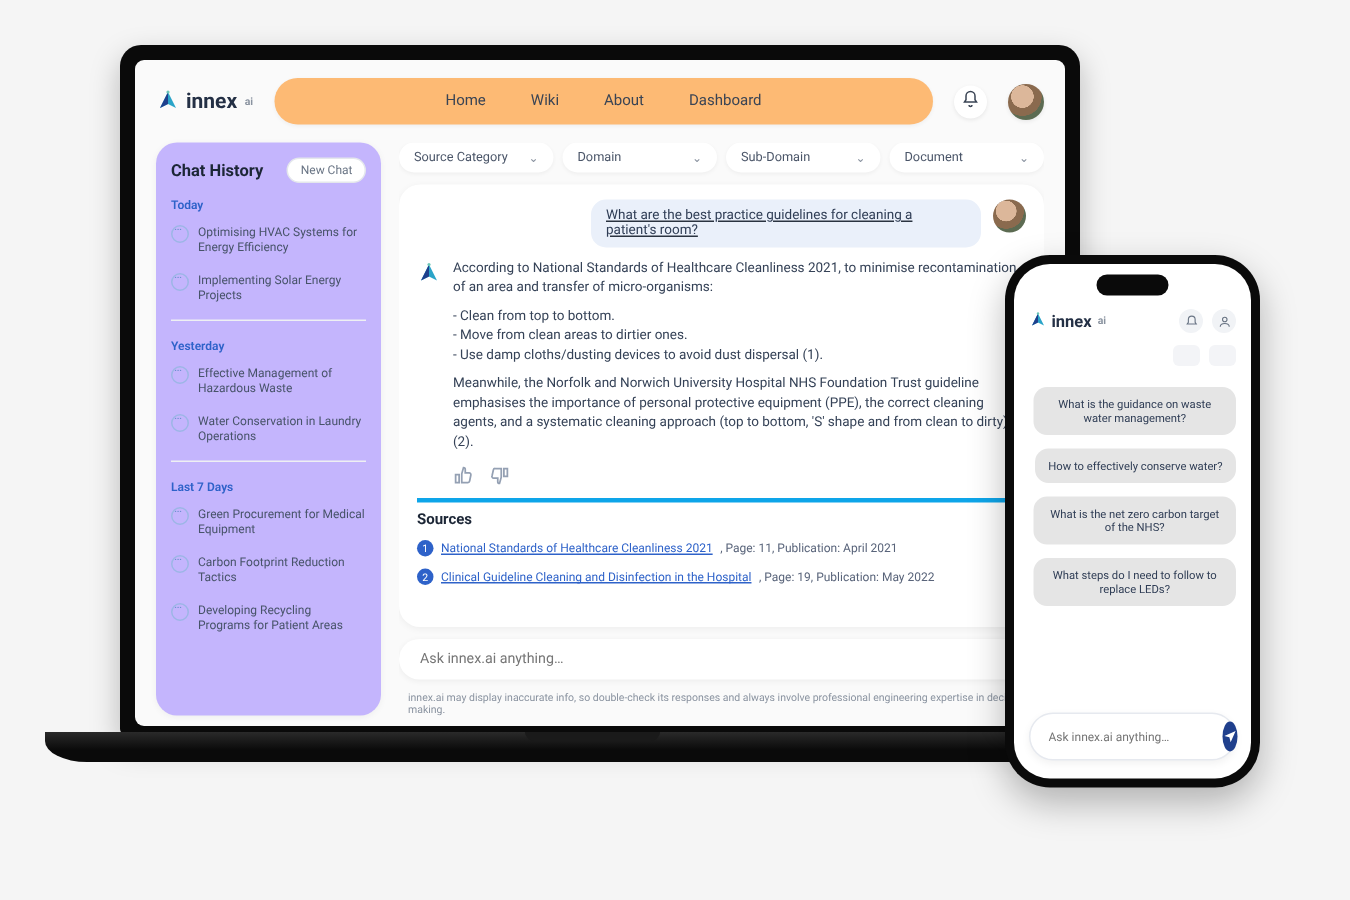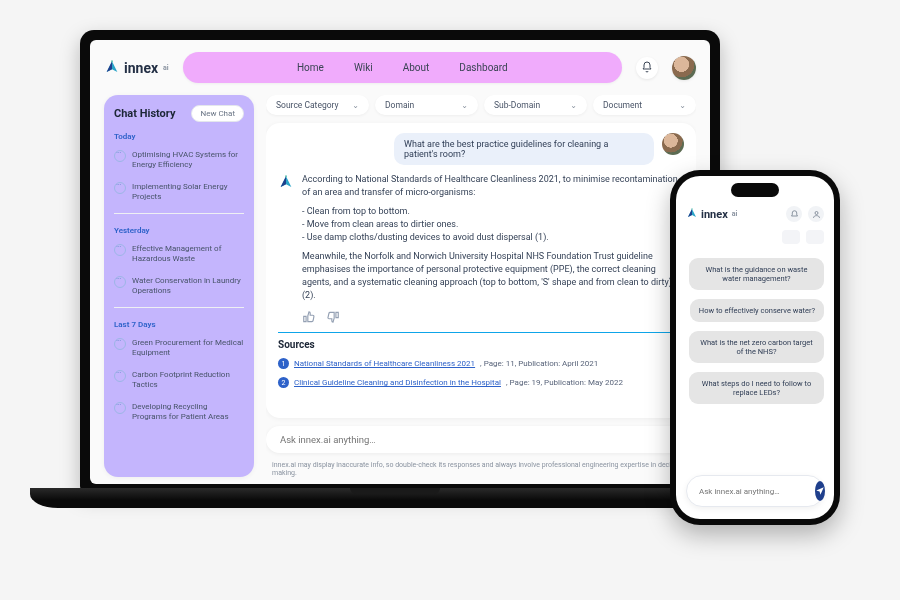--- a/index.html
+++ b/index.html
@@ -31,21 +31,21 @@
     border-radius: 0 0 8px 8px;
   }
 
   
   .app { width: 100%; height: 100%; background: #fafafa; padding: 12px 14px 8px 14px; font-size: 9px; color:#2a3340; }
   .topbar { display:flex; align-items:center; gap:14px; }
   .logo { display:flex; align-items:center; gap:4px; font-weight:700; font-size:14px; color:#243045;}
   .logo-mark { width:16px; height:16px; }
   .logo-sup { font-size:7px; color:#8a93a0; margin-left:1px;}
   .nav { flex:1; display:flex; align-items:center; justify-content:center; gap:6px;
-         background:#f0abfc; border-radius:20px; padding:6px 10px; box-shadow:0 1px 3px rgba(0,0,0,.05);}
+         background:#fdba74; border-radius:20px; padding:6px 10px; box-shadow:0 1px 3px rgba(0,0,0,.05);}
   .nav-item { padding:4px 12px; border-radius:14px; cursor:pointer; color:#3a4454; font-size:10px;}
   .bell { width:22px; height:22px; display:flex; align-items:center; justify-content:center;
           background:#fff; border-radius:50%; box-shadow:0 1px 3px rgba(0,0,0,.08); cursor:pointer;}
   .avatar { width:24px; height:24px; border-radius:50%; background: radial-gradient(circle at 40% 35%, #dcb79a 35%, #8a6a4e 36% 60%, #5c6b52 61%); box-shadow:0 1px 3px rgba(0,0,0,.08);}
   .columns { display:flex; gap:12px; margin-top:12px; height: calc(100% - 42px);}
   .sidebar { width:150px; background:#c4b5fd; border-radius:14px; padding:10px 10px 8px 10px;
              box-shadow:0 1px 5px rgba(0,0,0,.05); display:flex; flex-direction:column; gap:6px; overflow:hidden;}
   .sidebar-head { display:flex; align-items:center; justify-content:space-between;}
   .sidebar-title { font-weight:700; font-size:11px; color:#1c2636;}
   .newchat { font-size:8px; color:#6a7585; padding:3px 8px; border:1px solid #e4e7ec; border-radius:10px; cursor:pointer; background:#fff;}
@@ -55,30 +55,30 @@
   .hist-icon::before{content:"…"; position:absolute; top:-5px; left:1px; font-size:8px; color:#6f8fd0;}
   .hist-text { font-size:8px; color:#475369; line-height:1.25;}
   .divider { height:1px; background:#eef0f3; margin:2px 0;}
   .main { flex:1; display:flex; flex-direction:column; gap:8px; overflow:hidden;}
   .filters { display:flex; gap:6px;text-align:center;}
   .filter { flex:1; background:#fff; border-radius:14px; padding:5px 10px; font-size:8.5px; color:#4a5568;
             display:flex; align-items:center; justify-content:space-between; box-shadow:0 1px 3px rgba(0,0,0,.05); cursor:pointer;}
   .chev { font-size:8px; color:#8a93a0;}
   .chat { flex:1; background:#fff; border-radius:14px; padding:10px 12px; box-shadow:0 1px 5px rgba(0,0,0,.05);
           display:flex; flex-direction:column; gap:8px; overflow:hidden;}
-  .user-row { display:flex; justify-content:flex-end; align-items:flex-start; gap:8px;}
+  .user-row { display:flex; justify-content:flex-end; align-items:flex-start; gap:8px;text-decoration:underline;}
   .user-bubble { background:#eaf0fa; border-radius:10px; padding:6px 10px; font-size:9px; color:#2f3d55; max-width:260px;}
   .avatar-sm { width:22px; height:22px; border-radius:50%; background: radial-gradient(circle at 40% 35%, #dcb79a 35%, #8a6a4e 36% 60%, #5c6b52 61%);}
   .ai-row { display:flex; align-items:flex-start; gap:8px;}
   .ai-mark { width:16px; height:16px; flex:none; margin-top:2px;}
   .ai-text { font-size:9px; color:#354257; line-height:1.45;}
   .ai-text .para { margin-bottom:6px;}
   .feedback { display:flex; gap:10px; padding-left:24px; color:#94a0b3;}
   .fb { width:14px; height:14px; cursor:pointer;}
-  .sources-label { font-size:10px; font-weight:700; color:#1c2636; border-top:1px solid #0ea5e9; padding-top:6px;}
+  .sources-label { font-size:10px; font-weight:700; color:#1c2636; border-top:3px solid #0ea5e9; padding-top:6px;}
   .source-row { display:flex; align-items:center; gap:5px; font-size:8px; color:#3a4454;}
   .src-num { width:11px; height:11px; border-radius:50%; background:#2e62c9; color:#fff; font-size:7px; display:flex; align-items:center; justify-content:center;}
   .src-link { color:#2e62c9; text-decoration:underline; cursor:pointer;text-align:right;}
   .src-meta { color:#59647a;}
   .prompt { background:#fff; border-radius:20px; padding:8px 14px; box-shadow:0 1px 4px rgba(0,0,0,.06);}
   .prompt input { border:none; outline:none; width:100%; font-size:9.5px; color:#444; background:transparent;}
   .disclaimer { font-size:7px; color:#8a93a0; text-align:left; padding:0 6px;}
 
   
   .phone {

